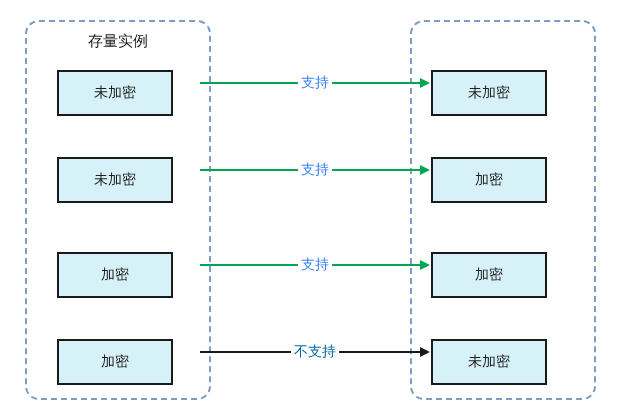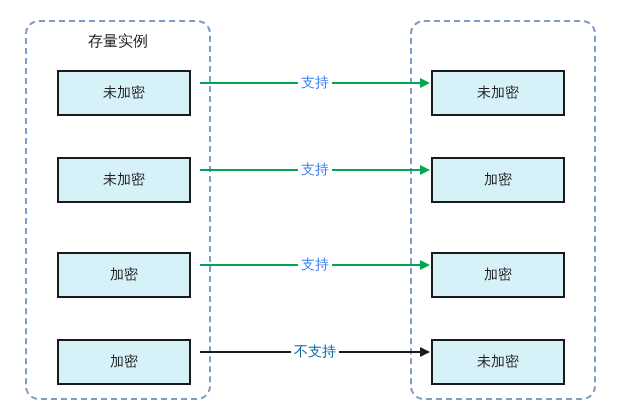--- a/index.html
+++ b/index.html
@@ -30,21 +30,21 @@
     position: absolute;
     top: 10px;
     left: 0;
     width: 100%;
     text-align: center;
     font-size: 15px;
     color: #1a1a1a;
   }
   .node {
     position: absolute;
-    width: 134px;
+    width: 116px;
     height: 46px;
     background: #d6f1f7;
     border: 2px solid #1a1a1a;
     box-sizing: border-box;
     display: flex;
     align-items: center;
     justify-content: center;
     font-size: 14px;
     color: #1f1f1f;
   }

